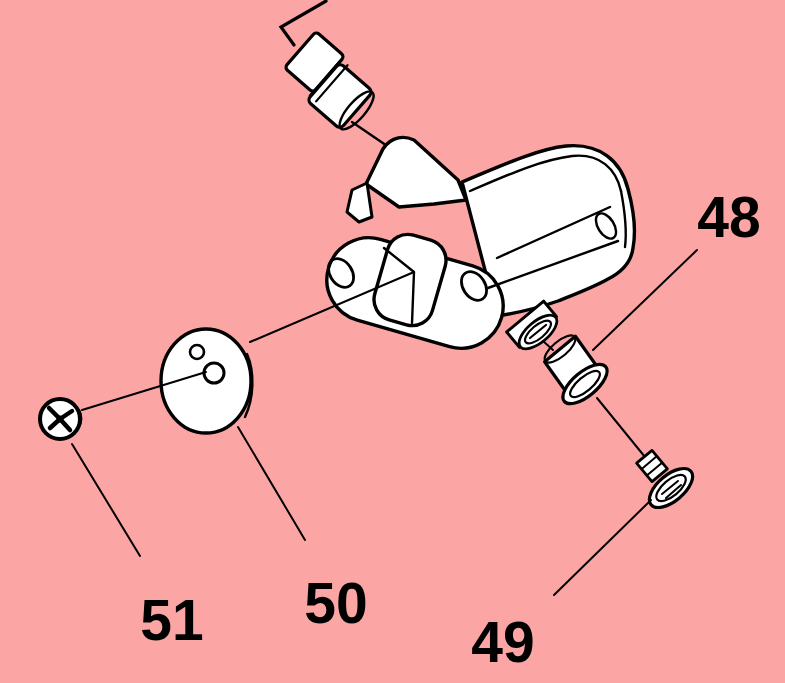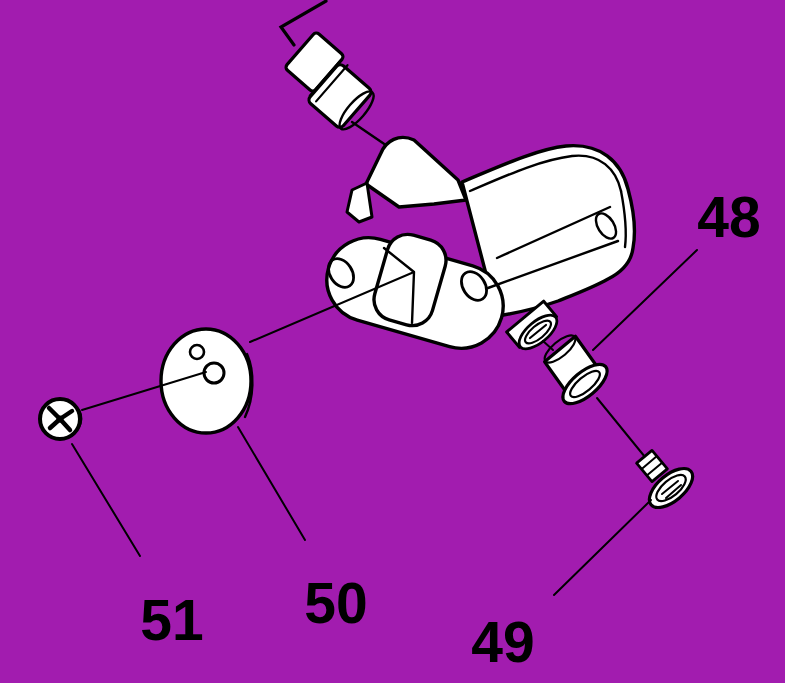--- a/index.html
+++ b/index.html
@@ -4,21 +4,21 @@
 <style>
   html, body {
     margin: 0;
     padding: 0;
     background: #ffffff;
   }
   .stage {
     position: relative;
     width: 785px;
     height: 683px;
-    background: #a21caf;
+    background: #fca5a5;
     overflow: hidden;
     font-family: "Liberation Sans", sans-serif;
   }
   svg.diagram {
     display: block;
     width: 785px;
     height: 683px;
   }
   .outline {
     fill: #ffffff;

